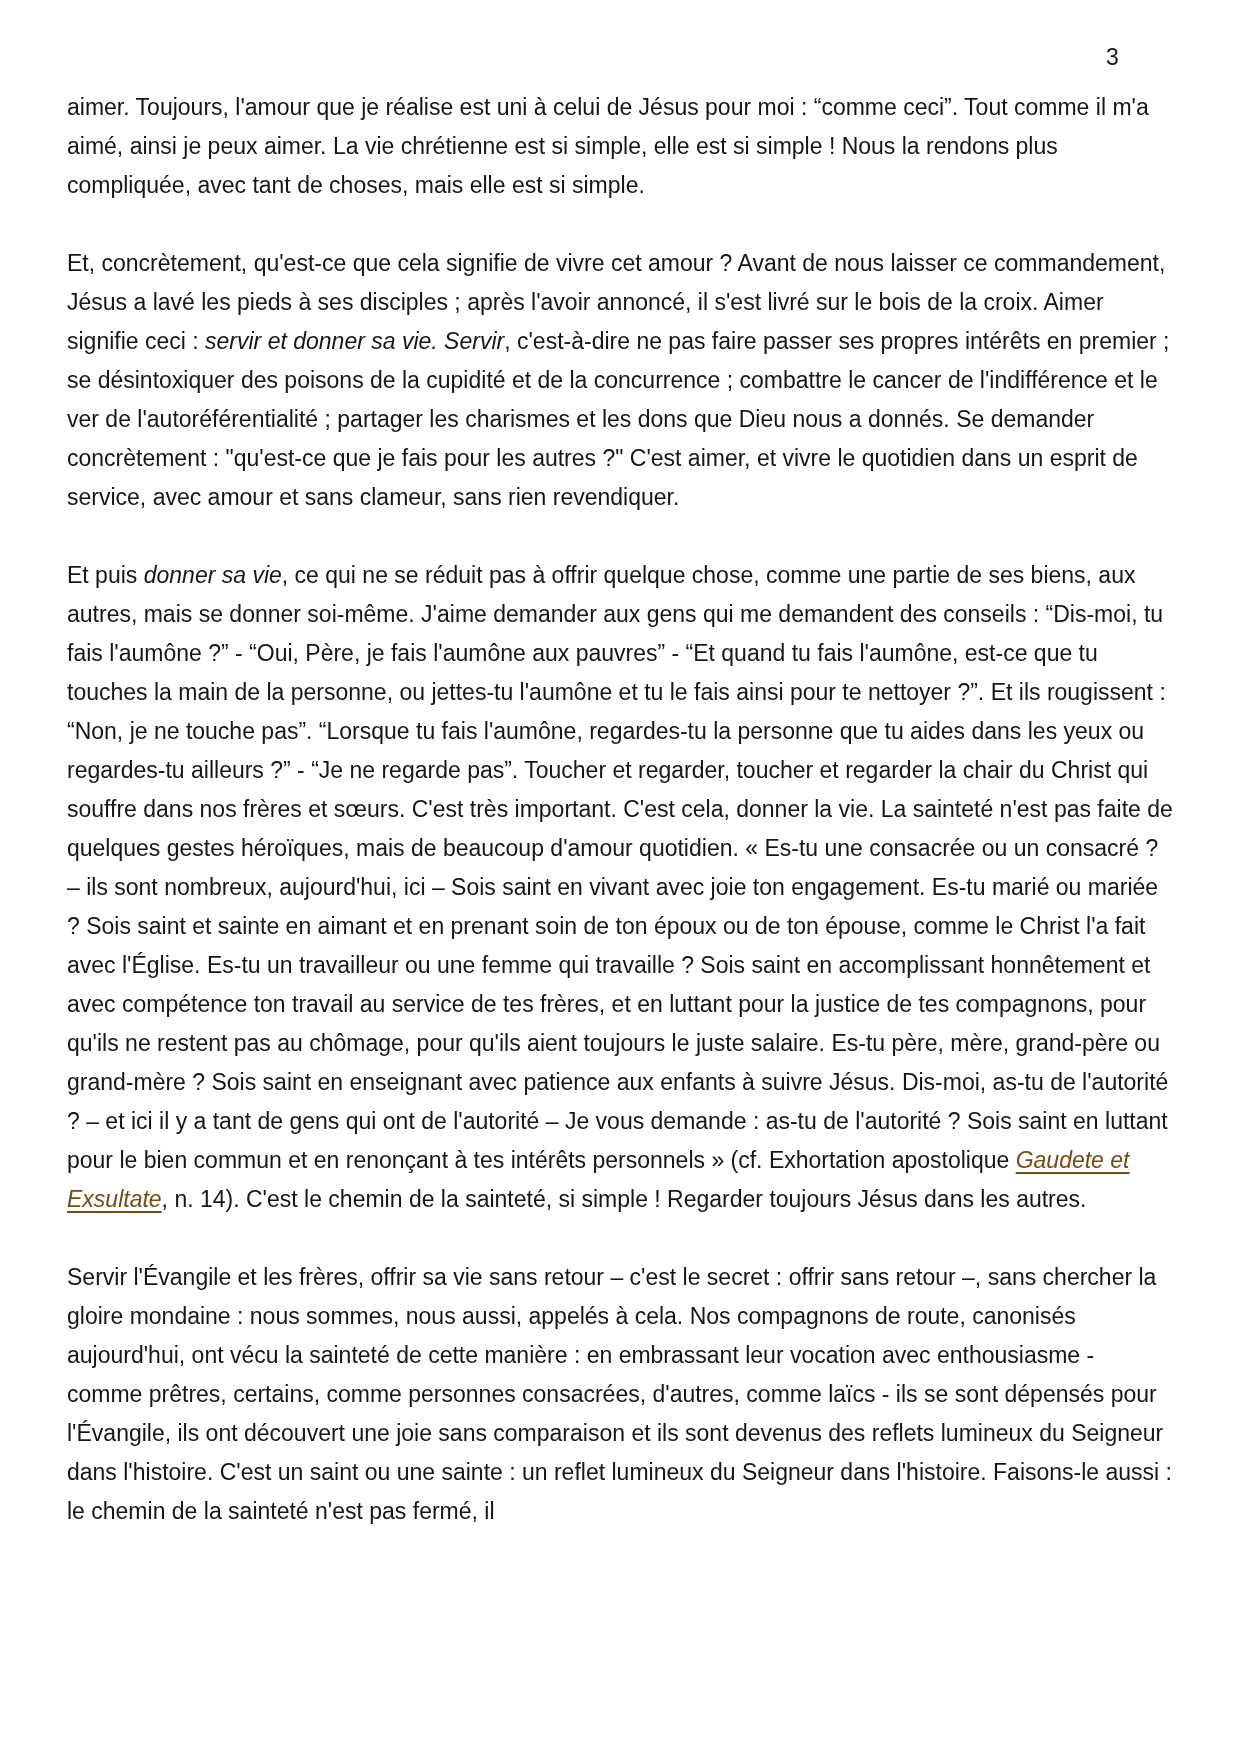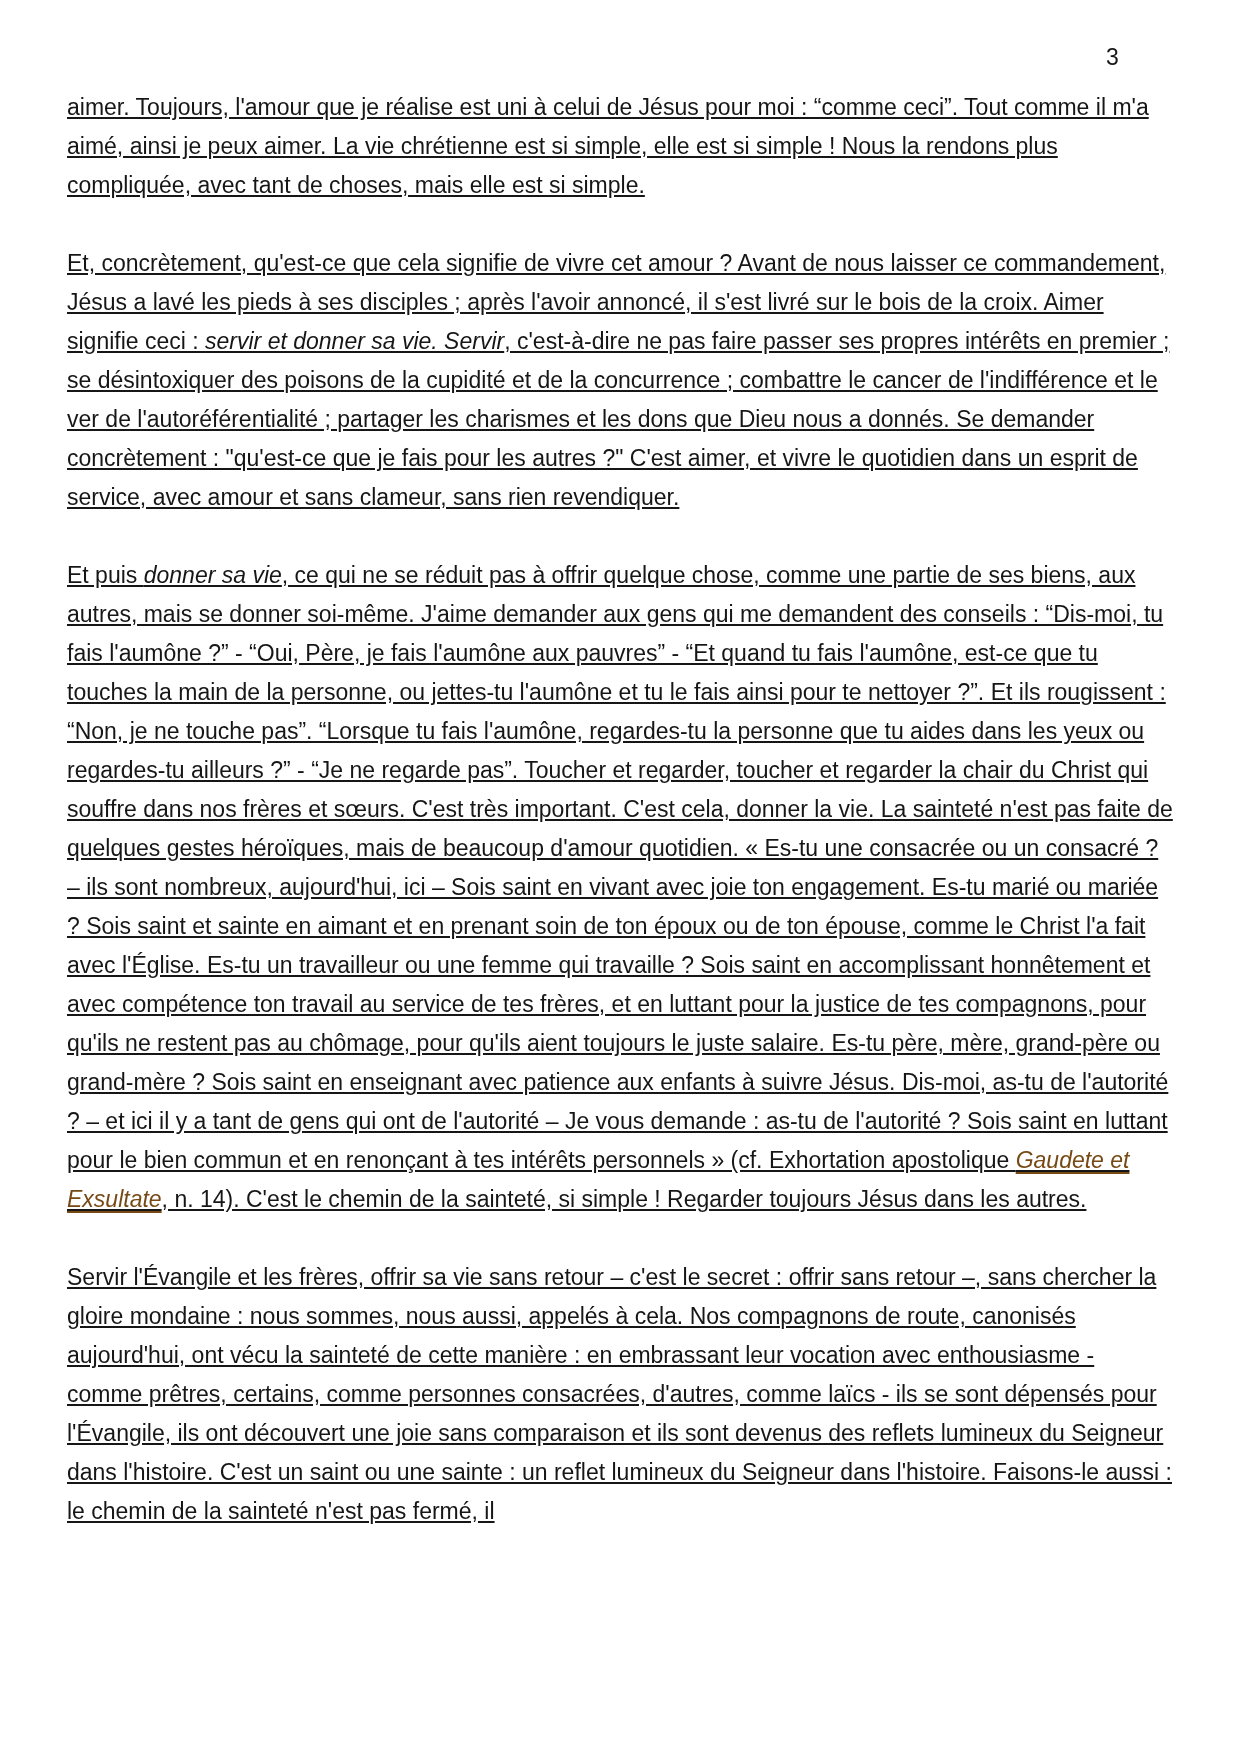--- a/index.html
+++ b/index.html
@@ -24,21 +24,20 @@
     width: 40px;
     line-height: 30px;
     color: #161616;
   }
   .content {
     position: absolute;
     top: 88px;
     left: 67px;
     width: 1106px;
     text-align: left;
-    text-decoration: underline;
   }
   .content p {
     margin: 0 0 39px 0;
   }
   .it {
     font-style: italic;
   }
   a.doc-link {
     font-style: italic;
     text-decoration: underline;

